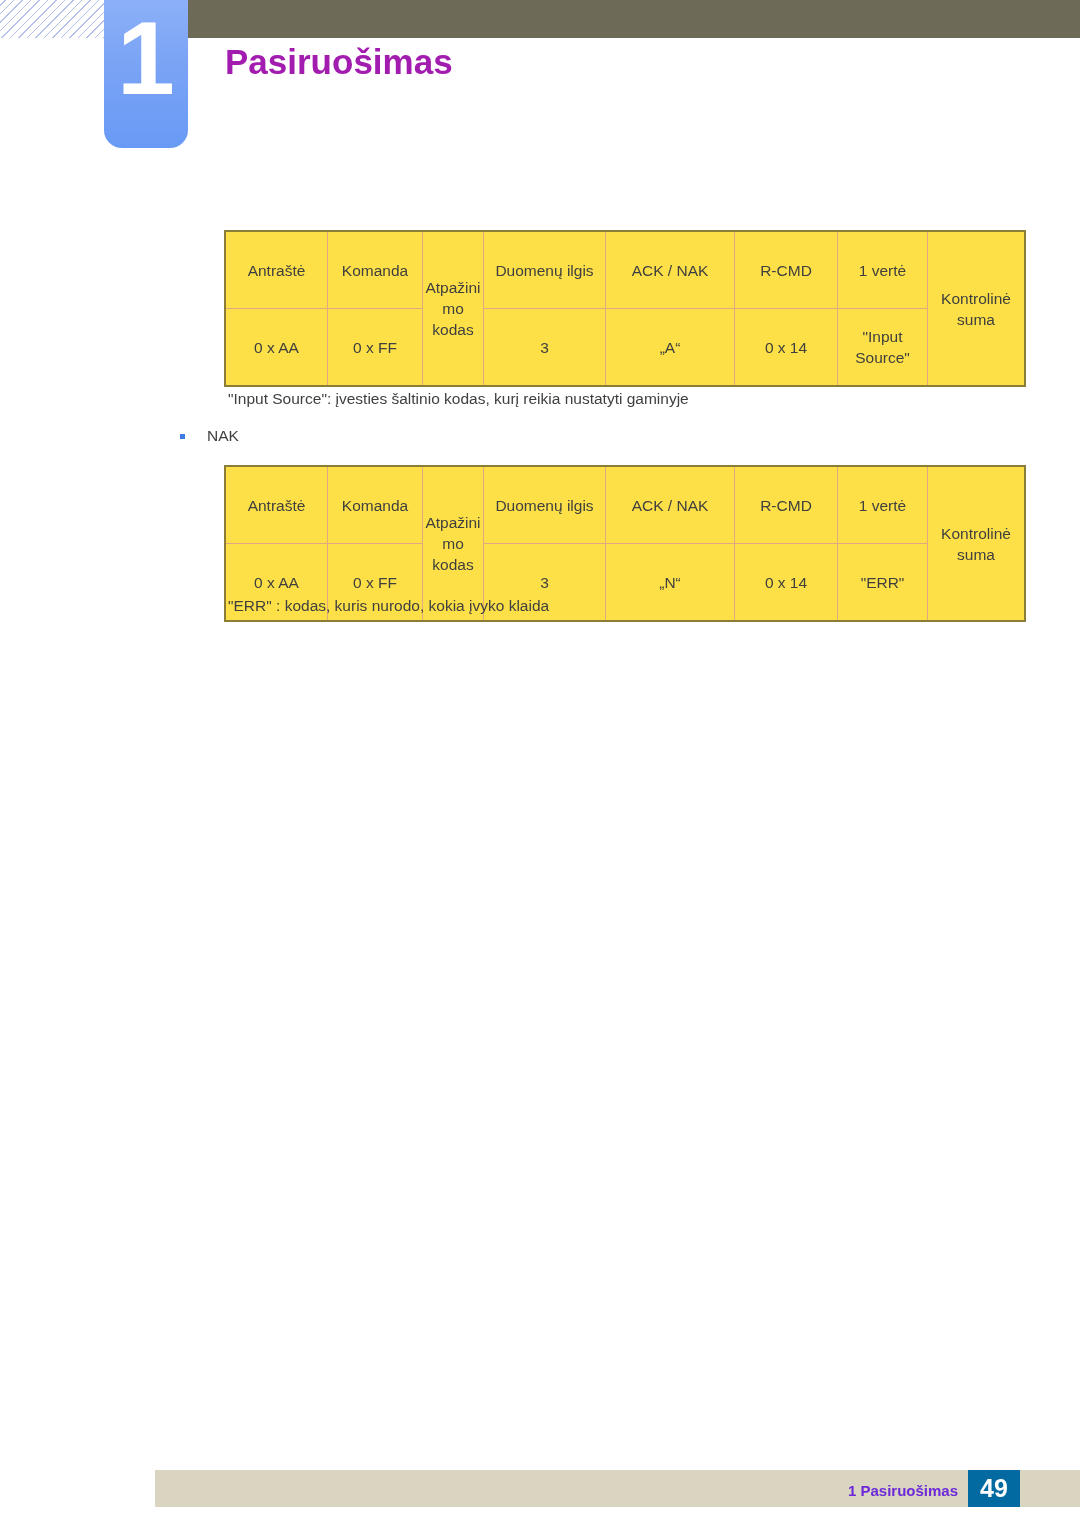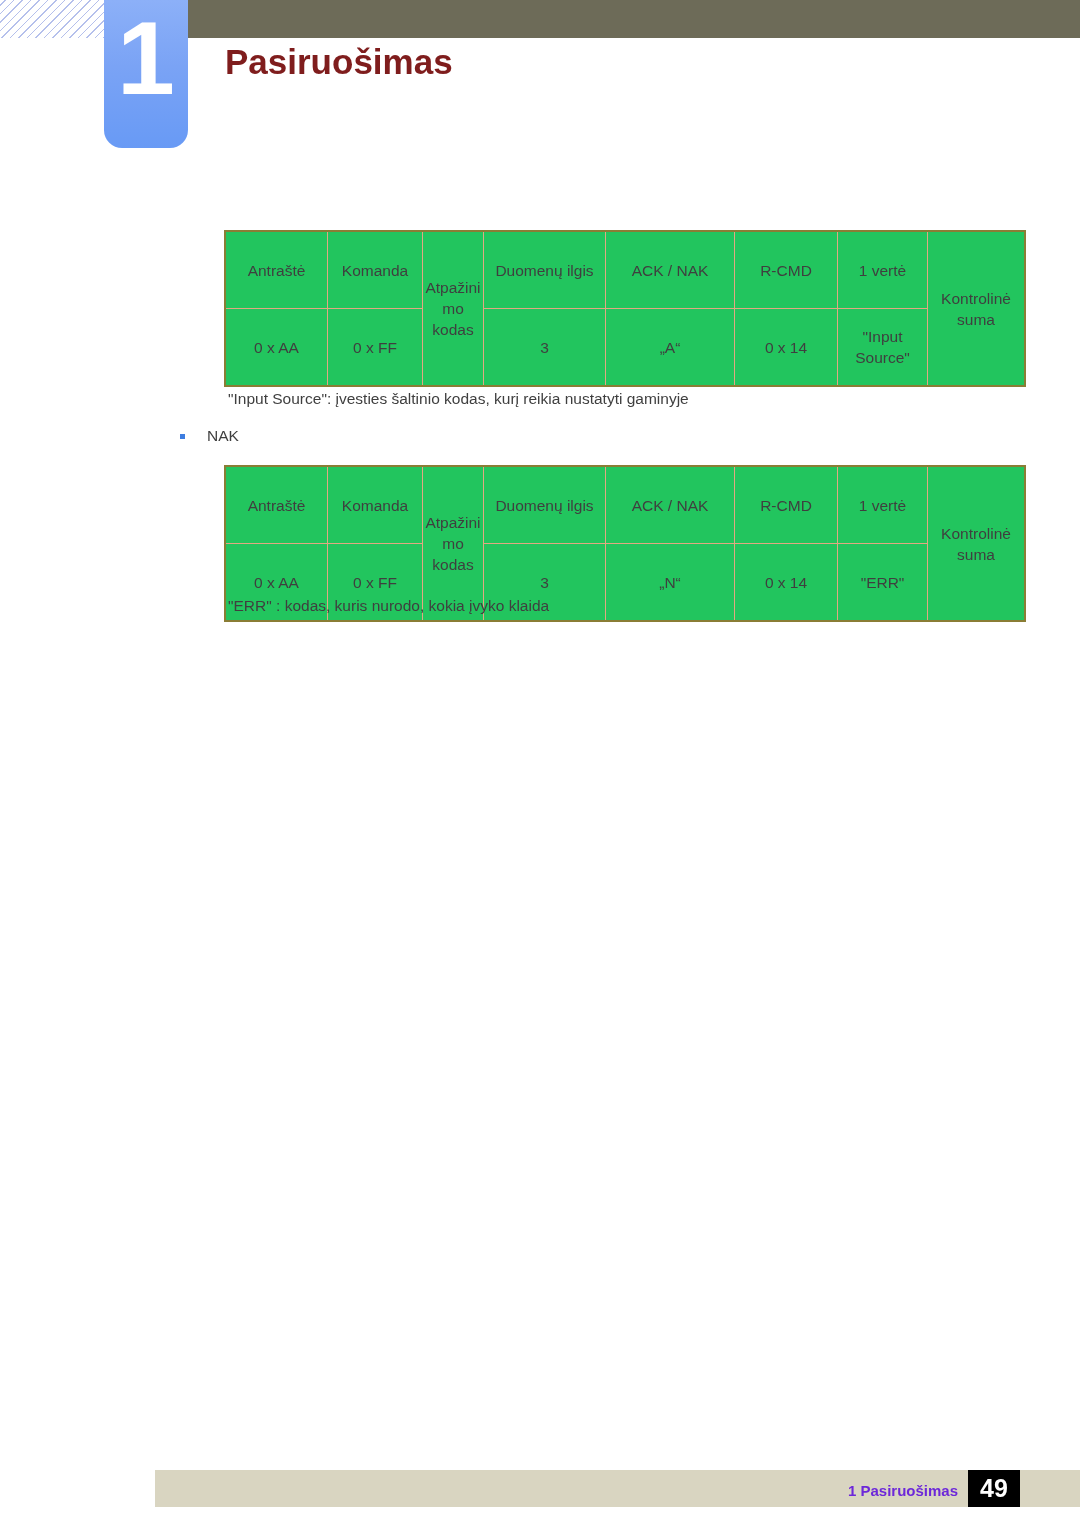--- a/index.html
+++ b/index.html
@@ -67,41 +67,41 @@
     font-family: "Liberation Sans", sans-serif;
   }
 
   
   .chapter-title {
     position: absolute;
     left: 225px;
     top: 42px;
     font-size: 35px;
     font-weight: bold;
-    color: #7f1d1d;
+    color: #a21caf;
     letter-spacing: 0px;
     white-space: nowrap;
   }
 
   
   .content {
     position: absolute;
     left: 0;
     top: 0;
     width: 1080px;
   }
 
   .proto-table {
     position: absolute;
     border-collapse: collapse;
     table-layout: fixed;
     width: 742px;
     left: 224px;
     border: 2px solid #8a7d35;
-    background: #22c55e;
+    background: #fde047;
   }
   .proto-table td {
     border: 1px solid #e2a882;
     text-align: center;
     vertical-align: middle;
     font-size: 15.5px;
     line-height: 21px;
     color: #3f3f3f;
     padding: 4px 2px;
     font-family: "Liberation Sans", sans-serif;
@@ -178,21 +178,21 @@
     font-weight: bold;
     color: #6d28d9;
     white-space: nowrap;
   }
   .footer-page {
     position: absolute;
     left: 968px;
     bottom: 20px;
     width: 52px;
     height: 37px;
-    background: #000000;
+    background: #0369a1;
     color: #ffffff;
     font-size: 25px;
     font-weight: bold;
     display: flex;
     align-items: center;
     justify-content: center;
   }
 </style>
 </head>
 <body>

